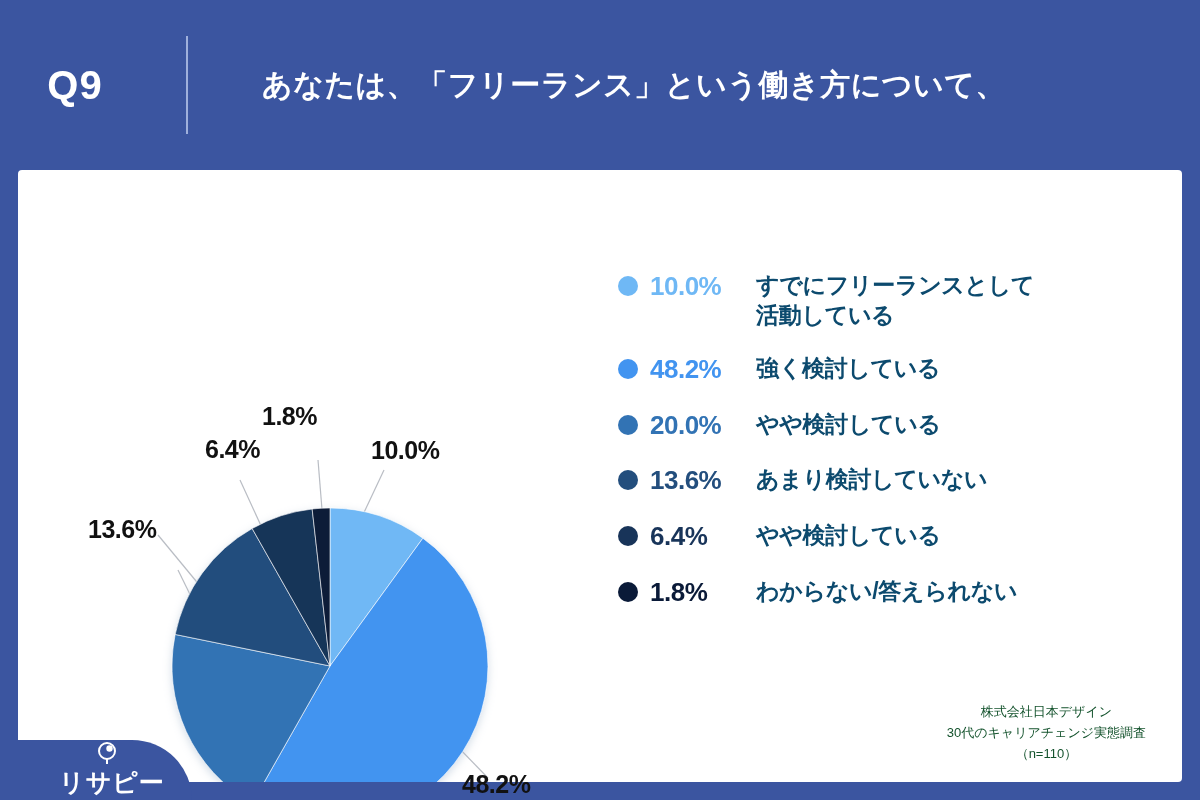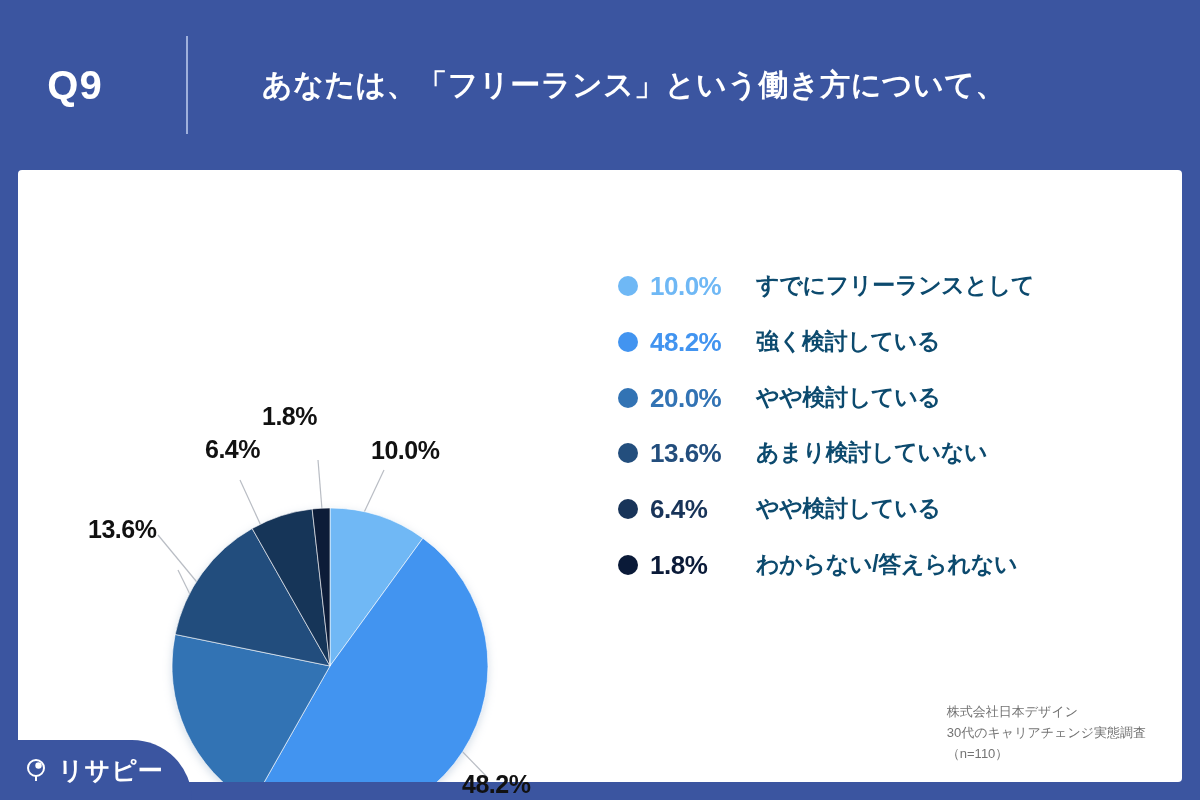--- a/index.html
+++ b/index.html
@@ -124,39 +124,40 @@
     line-height: 1.32;
     letter-spacing: -0.3px;
   }
   .legend-label .line { display: block; }
 
   
   #attribution {
     position: absolute;
     right: 36px;
     bottom: 18px;
-    text-align: left;
-    color: #737373;
+    text-align: center;
+    color: #14532d;
     font-size: 13px;
     line-height: 1.62;
   }
 
   
   #logo {
     position: absolute;
     left: 0;
     bottom: 0;
     width: 192px;
     height: 60px;
     background: #3b55a0;
     border-top-right-radius: 60px;
     display: flex;
     align-items: center;
     padding-left: 24px;
     z-index: 5;
+    flex-direction: column;
   }
   #logo-text {
     color: #ffffff;
     font-size: 25px;
     font-weight: bold;
     letter-spacing: 1px;
     margin-left: 8px;
   }
 </style>
 </head>
@@ -208,20 +209,21 @@
     <div class="callout-label" style="left:244px; top:232px;">1.8%</div>
   </div>
 
   <div id="legend">
 
     <div class="legend-row">
       <span class="legend-dot" style="background: rgb(111, 184, 245);"></span>
       <span class="legend-pct" style="color: rgb(111, 184, 245);">10.0%</span>
       <span class="legend-label">
         <span class="line">すでにフリーランスとして</span>
+        <span class="line">活動している</span>
       </span>
     </div>
 
     <div class="legend-row">
       <span class="legend-dot" style="background: rgb(66, 148, 240);"></span>
       <span class="legend-pct" style="color: rgb(66, 148, 240);">48.2%</span>
       <span class="legend-label">
         <span class="line">強く検討している</span>
       </span>
     </div>

